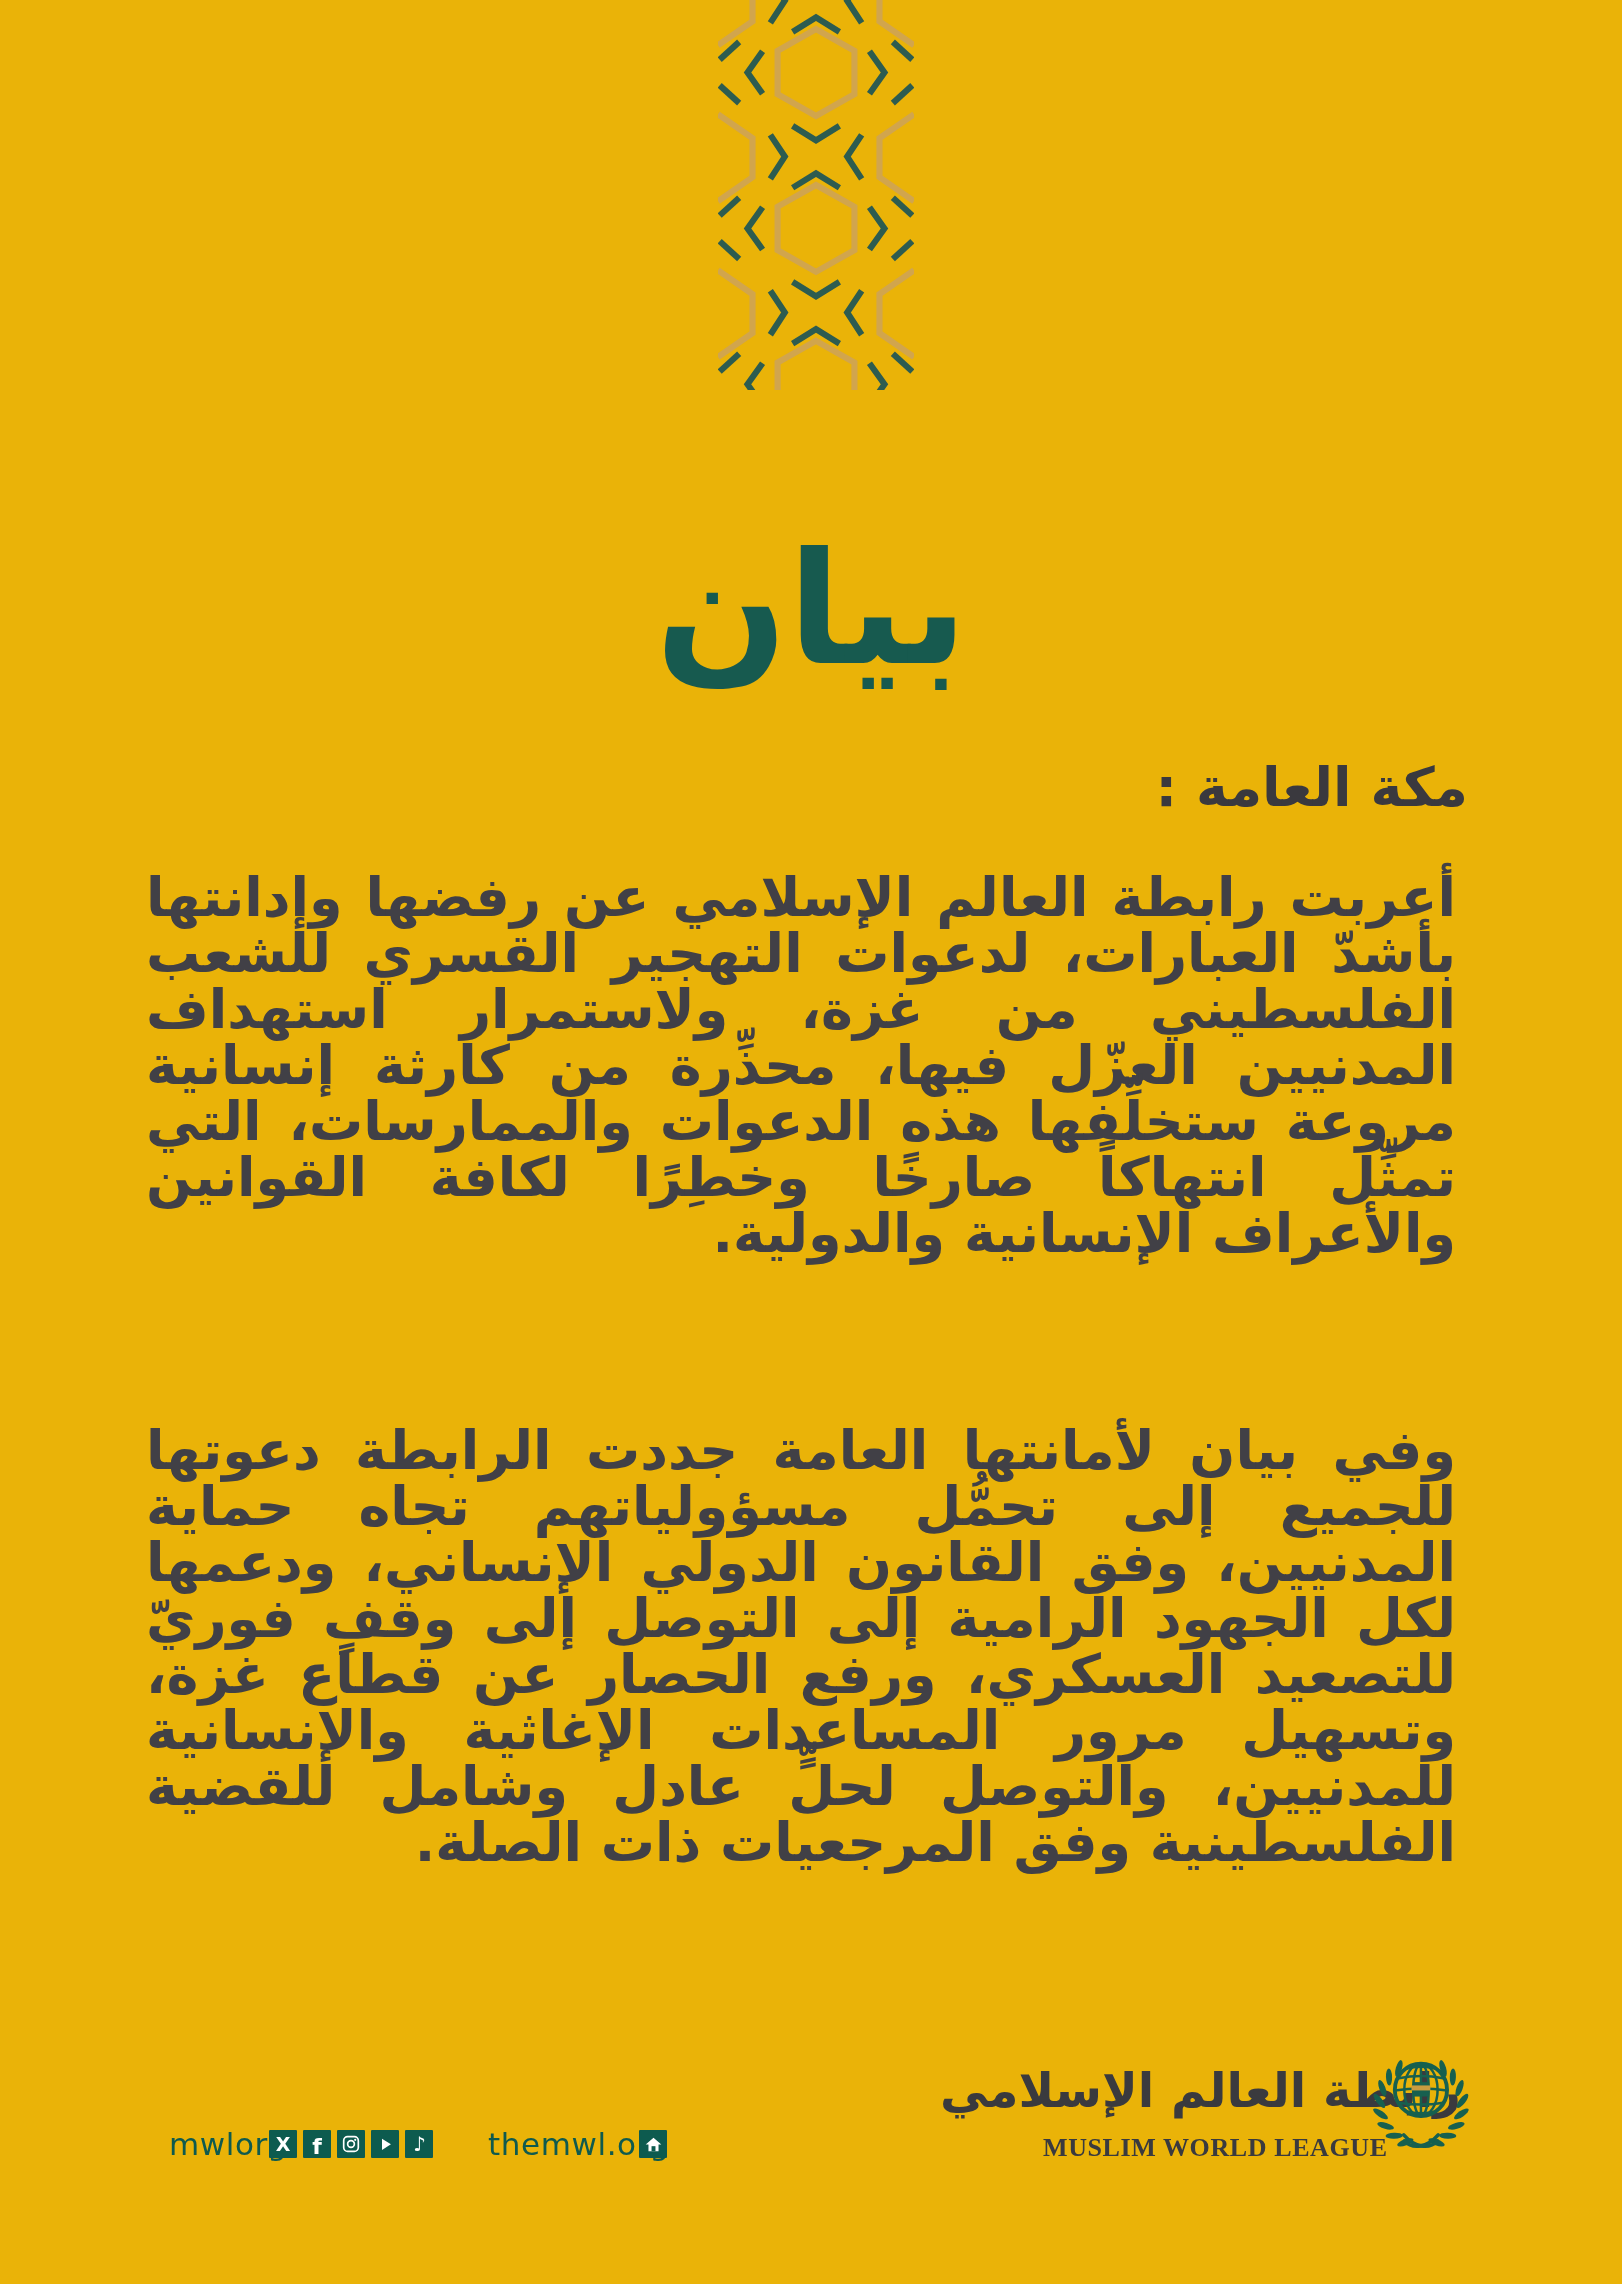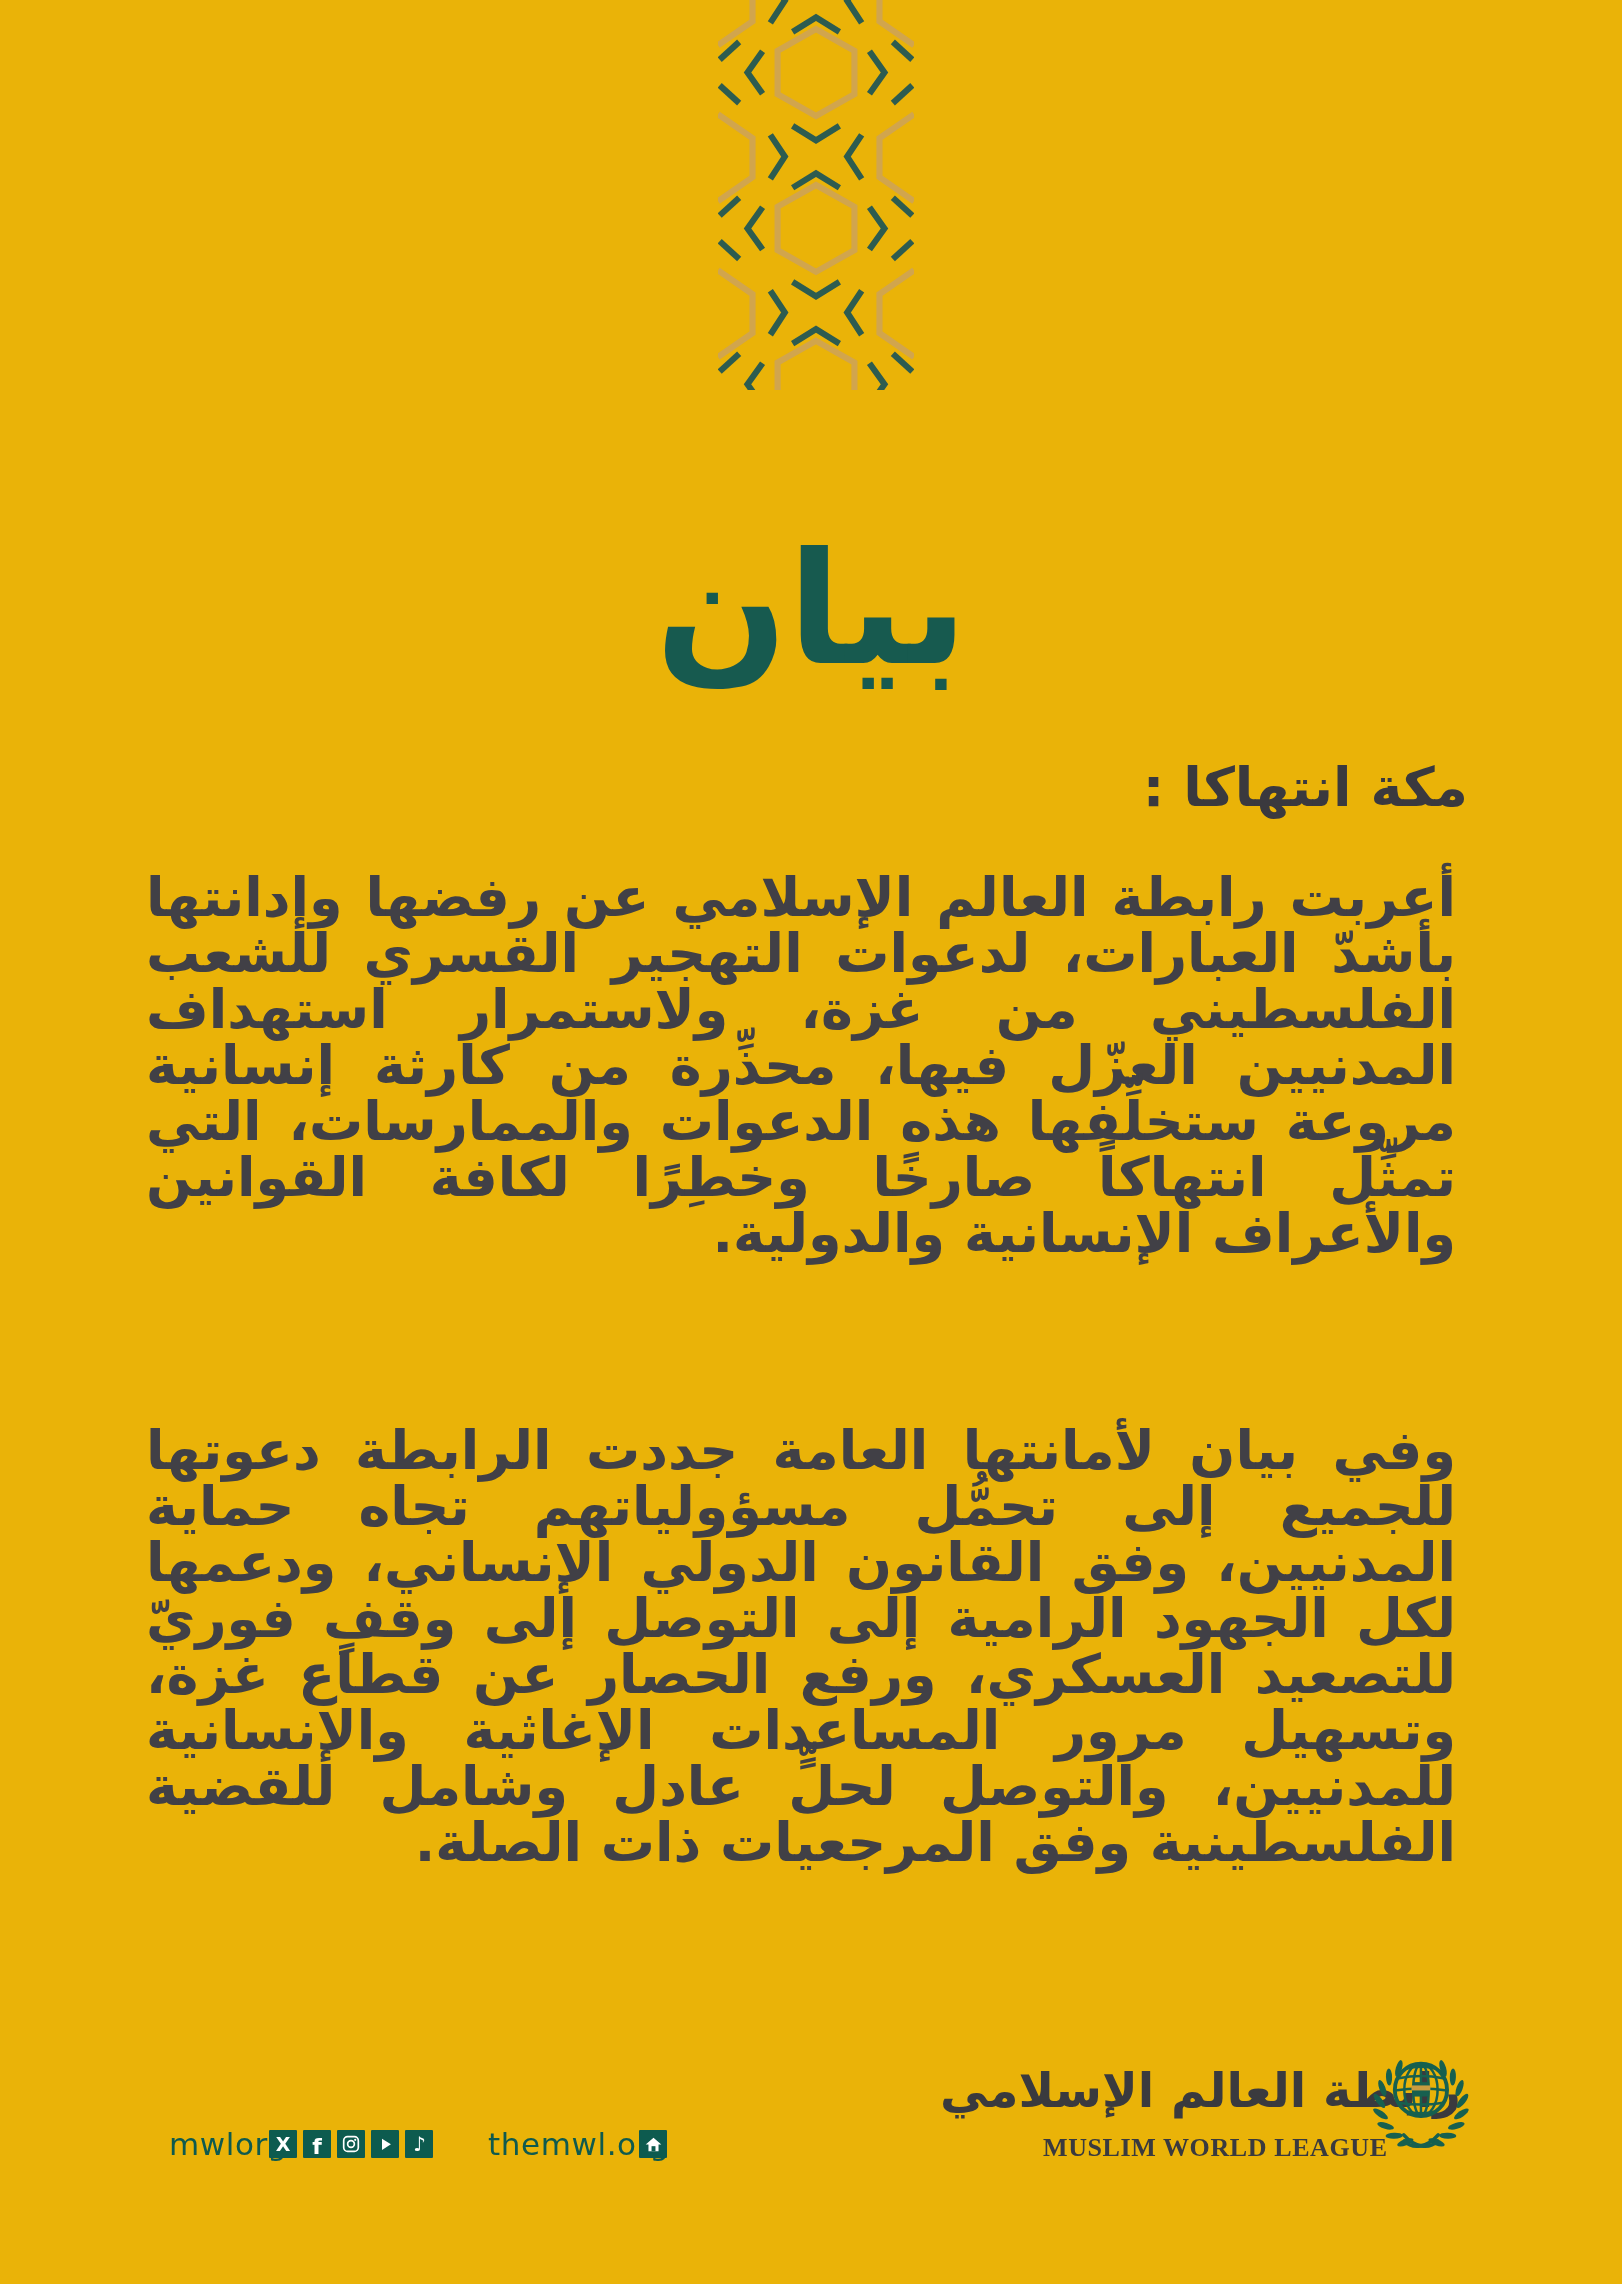--- a/index.html
+++ b/index.html
@@ -118,21 +118,21 @@
 
       <polyline points="80,652 53,690 80,728"></polyline>
       <polyline points="272,652 299,690 272,728"></polyline>
       <path d="M3,667 38,635"></path>
         <path d="M314,635 349,667"></path>
     </g>
   </svg>
 
   <h1 class="title">بيان</h1>
 
-  <div class="dateline">مكة انتهاكا :</div>
+  <div class="dateline">مكة العامة :</div>
 
   <p class="body-par p1">أعربت رابطة العالم الإسلامي عن رفضها وإدانتها بأشدّ العبارات، لدعوات التهجير القسري للشعب الفلسطيني من غزة، ولاستمرار استهداف المدنيين العزّل فيها، محذِّرة من كارثة إنسانية مروعة ستخلِّفها هذه الدعوات والممارسات، التي تمثِّل انتهاكاً صارخًا وخطِرًا لكافة القوانين والأعراف الإنسانية والدولية.</p>
   <p class="body-par p2">وفي بيان لأمانتها العامة جددت الرابطة دعوتها للجميع إلى تحمُّل مسؤولياتهم تجاه حماية المدنيين، وفق القانون الدولي الإنساني، ودعمها لكل الجهود الرامية إلى التوصل إلى وقفٍ فوريّ للتصعيد العسكري، ورفع الحصار عن قطاع غزة، وتسهيل مرور المساعدات الإغاثية والإنسانية للمدنيين، والتوصل لحلٍّ عادل وشامل للقضية الفلسطينية وفق المرجعيات ذات الصلة.</p>
 
   <div class="footer-item handle">mwlorg</div>
 
   <div class="icon-row">
     <div class="icon-sq">
       <span class="tglyph">X</span>
     </div>

